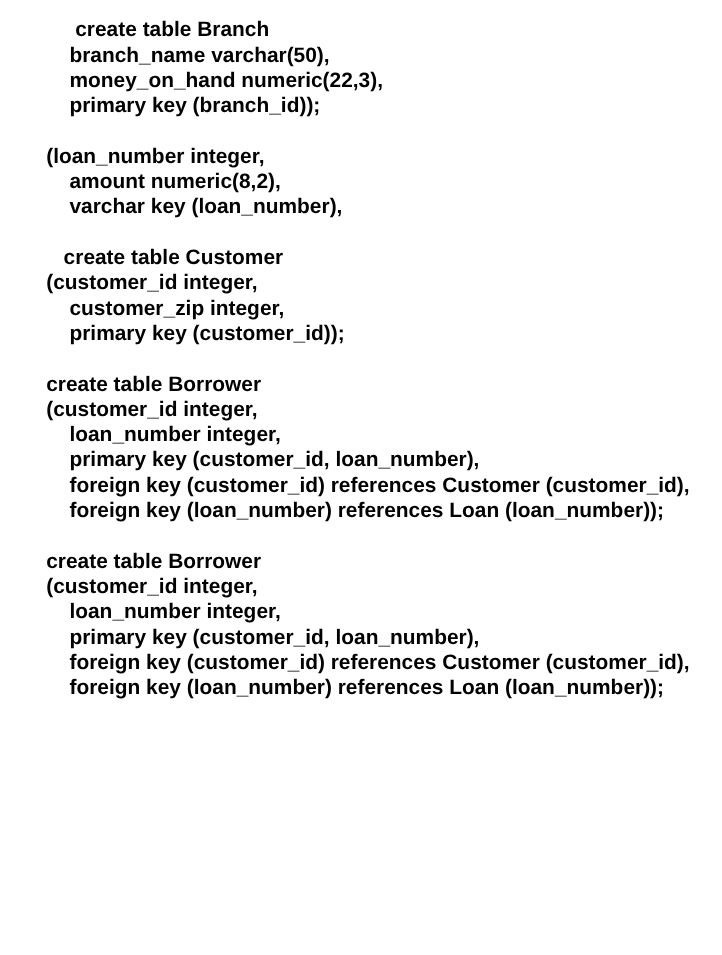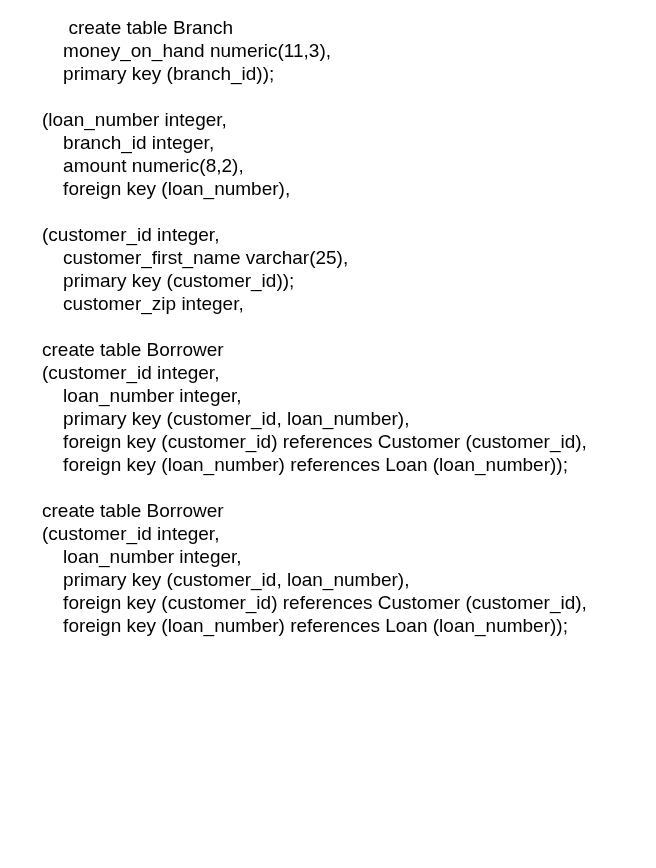--- a/index.html
+++ b/index.html
@@ -17,45 +17,46 @@
     font-size: 19px;
     line-height: 23px;
     color: #000000;
   }
   .sql-block {
     margin: 0 0 23px 0;
   }
   .sql-line {
     white-space: pre;
     height: 23px;
+    font-weight: bold;
   }
 </style>
 </head>
 <body>
 
 <div>
 
   <div class="sql-block">
     <div class="sql-line">     create table Branch</div>
-    <div class="sql-line">    money_on_hand numeric(11,3),</div>
+    <div class="sql-line">    branch_name varchar(50),</div>
+    <div class="sql-line">    money_on_hand numeric(22,3),</div>
     <div class="sql-line">    primary key (branch_id));</div>
   </div>
 
   <div class="sql-block">
     <div class="sql-line">(loan_number integer,</div>
-    <div class="sql-line">    branch_id integer,</div>
     <div class="sql-line">    amount numeric(8,2),</div>
-    <div class="sql-line">    foreign key (loan_number),</div>
+    <div class="sql-line">    varchar key (loan_number),</div>
   </div>
 
   <div class="sql-block">
+    <div class="sql-line">   create table Customer</div>
     <div class="sql-line">(customer_id integer,</div>
-    <div class="sql-line">    customer_first_name varchar(25),</div>
+    <div class="sql-line">    customer_zip integer,</div>
     <div class="sql-line">    primary key (customer_id));</div>
-    <div class="sql-line">    customer_zip integer,</div>
   </div>
 
   <div class="sql-block">
     <div class="sql-line">create table Borrower</div>
     <div class="sql-line">(customer_id integer,</div>
     <div class="sql-line">    loan_number integer,</div>
     <div class="sql-line">    primary key (customer_id, loan_number),</div>
     <div class="sql-line">    foreign key (customer_id) references Customer (customer_id),</div>
     <div class="sql-line">    foreign key (loan_number) references Loan (loan_number));</div>
   </div>

